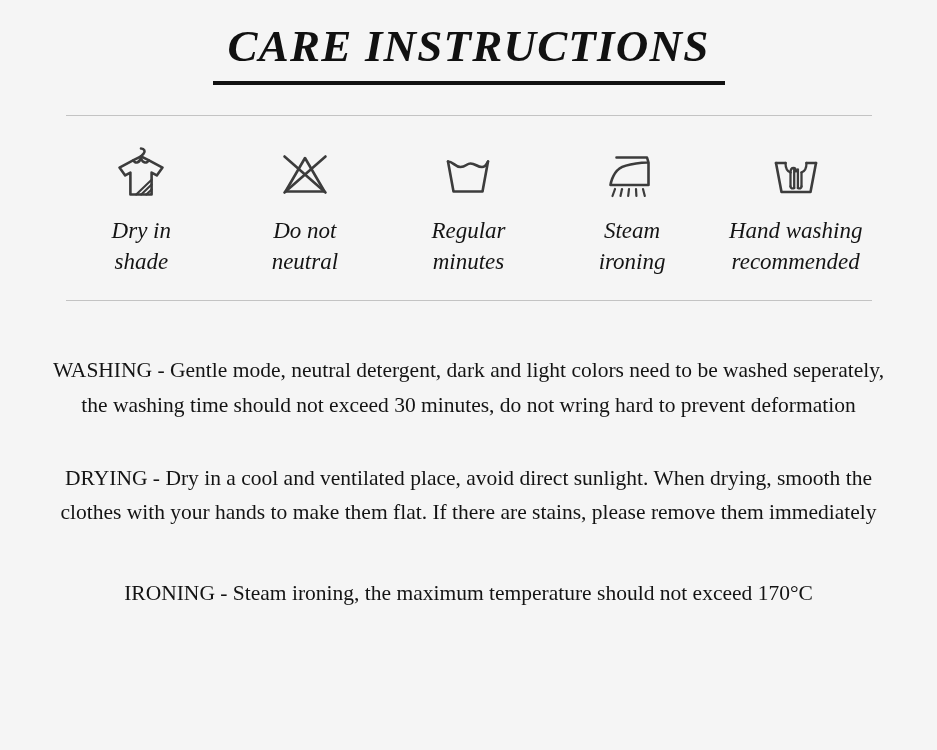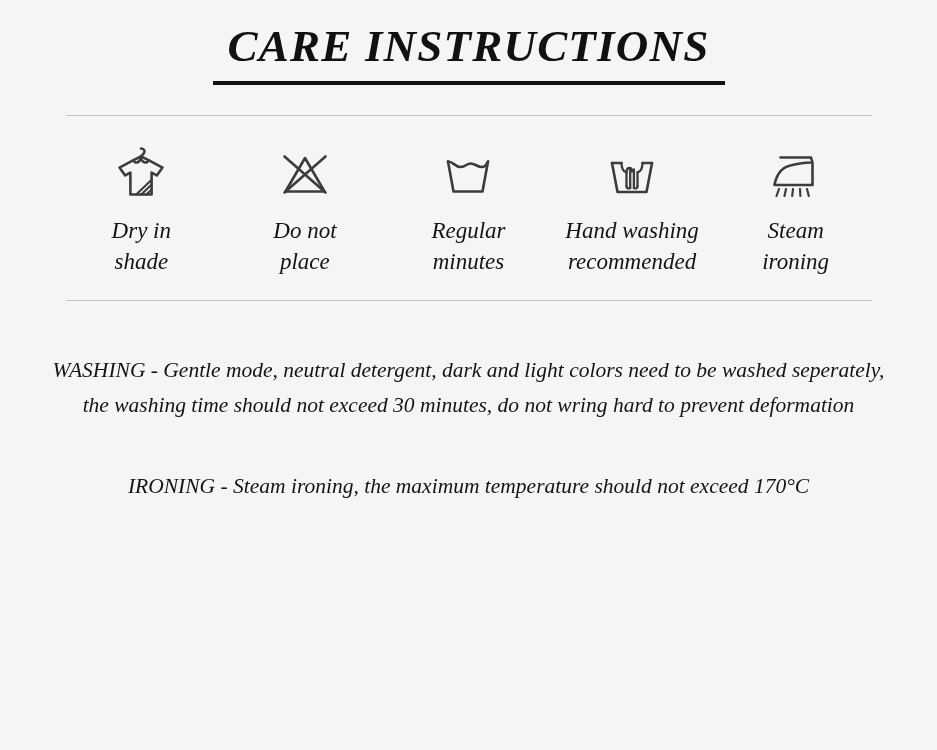--- a/index.html
+++ b/index.html
@@ -91,21 +91,20 @@
   }
 
   
   .paragraphs {
     width: 860px;
     margin: 0 auto;
     padding-top: 52px;
     box-sizing: border-box;
   }
   .care-paragraph {
-    font-style: italic;
     font-size: 21.5px;
     line-height: 1.62;
     text-align: center;
     color: #141414;
     margin: 0 0 38px 0;
     padding: 0 14px;
   }
   .care-paragraph.last {
     margin-bottom: 0;
     padding-top: 8px;
@@ -145,32 +144,49 @@
 
     <div class="icon-cell">
       <div class="icon-glyph">
         <svg width="70" height="58" viewBox="0 0 70 58" fill="none" stroke="#3c3c3c" stroke-width="2.6" stroke-linejoin="round" stroke-linecap="round">
           <path d="M35 14 L54.5 47.5 L15.5 47.5 Z"></path>
           <path d="M14.5 12.5 L55.5 48.5"></path>
           <path d="M55.5 12.5 L14.5 48.5"></path>
         </svg>
       </div>
       <div class="icon-caption">Do  not
-place</div>
+neutral</div>
     </div>
 
     <div class="icon-cell">
       <div class="icon-glyph">
         <svg width="70" height="58" viewBox="0 0 70 58" fill="none" stroke="#3c3c3c" stroke-width="2.6" stroke-linejoin="round" stroke-linecap="round">
           <path d="M15 17.5 L20.5 47.5 L49.5 47.5 L55 17.5"></path>
           <path d="M15 17.5 C20 17.5 22 23 27.5 23 C33 23 33.5 19.5 37.5 19.5 C42.5 19.5 44 23 49 23 C52.5 23 53.5 20.5 55 17.5"></path>
         </svg>
       </div>
       <div class="icon-caption">Regular
 minutes</div>
+    </div>
+
+    <div class="icon-cell">
+      <div class="icon-glyph">
+        <svg width="70" height="58" viewBox="0 0 70 58" fill="none" stroke="#3c3c3c" stroke-width="2.6" stroke-linejoin="round" stroke-linecap="round">
+          <path d="M19.5 13.5 L50 13.5 L51.5 18.5 L51.5 41 L13.5 41 C13.5 41 15 30 22.5 24.5 C30 19 50 18.5 50 18.5"></path>
+          <g stroke-width="2.2">
+            <path d="M18 45 L15.5 52"></path>
+            <path d="M25 45 L23.5 52"></path>
+            <path d="M32 45 L31.2 52"></path>
+            <path d="M39 45 L39.4 52"></path>
+            <path d="M46 45 L47.8 52"></path>
+          </g>
+        </svg>
+      </div>
+      <div class="icon-caption">Steam
+ironing</div>
     </div>
 
     <div class="icon-cell">
       <div class="icon-glyph">
         <svg width="70" height="58" viewBox="0 0 70 58" fill="none" stroke="#3c3c3c" stroke-width="2.6" stroke-linejoin="round" stroke-linecap="round">
           <path d="M15 19 L20.5 48 L49.5 48 L55 19"></path>
           <path d="M15 19 L24.5 19"></path>
           <path d="M45.5 19 L55 19"></path>
           <g stroke-width="2.3">
             <path d="M24.5 19 C24.5 24 26.5 27.5 29.5 28.5"></path>
@@ -182,39 +198,23 @@
             <path d="M40.5 28.5 L40.5 42.5"></path>
             <path d="M29.5 42.5 C29.5 44.5 31.5 44.8 33.2 44"></path>
             <path d="M40.5 42.5 C40.5 44.5 38.6 44.8 36.9 44"></path>
           </g>
         </svg>
       </div>
       <div class="icon-caption">Hand washing
 recommended</div>
     </div>
 
-    <div class="icon-cell">
-      <div class="icon-glyph">
-        <svg width="70" height="58" viewBox="0 0 70 58" fill="none" stroke="#3c3c3c" stroke-width="2.6" stroke-linejoin="round" stroke-linecap="round">
-          <path d="M19.5 13.5 L50 13.5 L51.5 18.5 L51.5 41 L13.5 41 C13.5 41 15 30 22.5 24.5 C30 19 50 18.5 50 18.5"></path>
-          <g stroke-width="2.2">
-            <path d="M18 45 L15.5 52"></path>
-            <path d="M25 45 L23.5 52"></path>
-            <path d="M32 45 L31.2 52"></path>
-            <path d="M39 45 L39.4 52"></path>
-            <path d="M46 45 L47.8 52"></path>
-          </g>
-        </svg>
-      </div>
-      <div class="icon-caption">Steam
-ironing</div>
-    </div>
-
   </div>
 
   <div class="divider divider-bottom"></div>
 
   <div class="paragraphs">
     <p class="care-paragraph">WASHING - Gentle mode, neutral detergent, dark and light colors need to be washed seperately, the washing time should not exceed 30 minutes, do not wring hard to prevent deformation</p>
+    <p class="care-paragraph">DRYING - Dry in a cool and ventilated place, avoid direct sunlight. When drying, smooth the clothes with your hands to make them flat. If there are stains, please remove them immediately</p>
     <p class="care-paragraph last">IRONING - Steam ironing, the maximum temperature should not exceed 170°C</p>
   </div>
 
 </div>
 
 </body></html>

